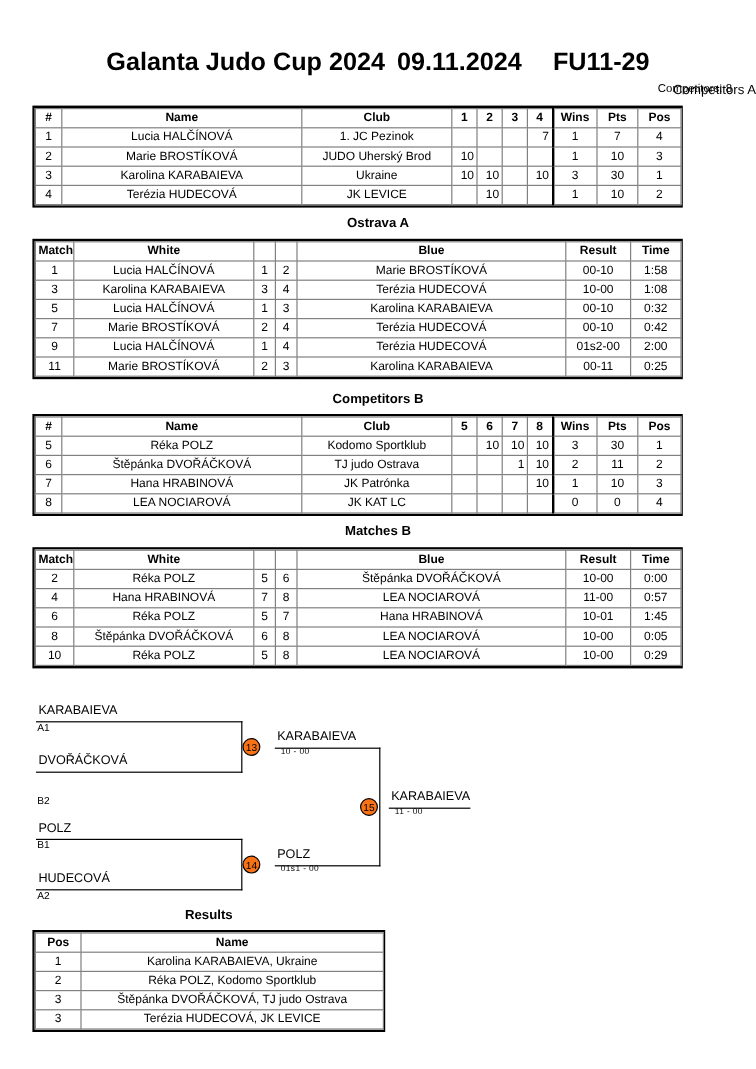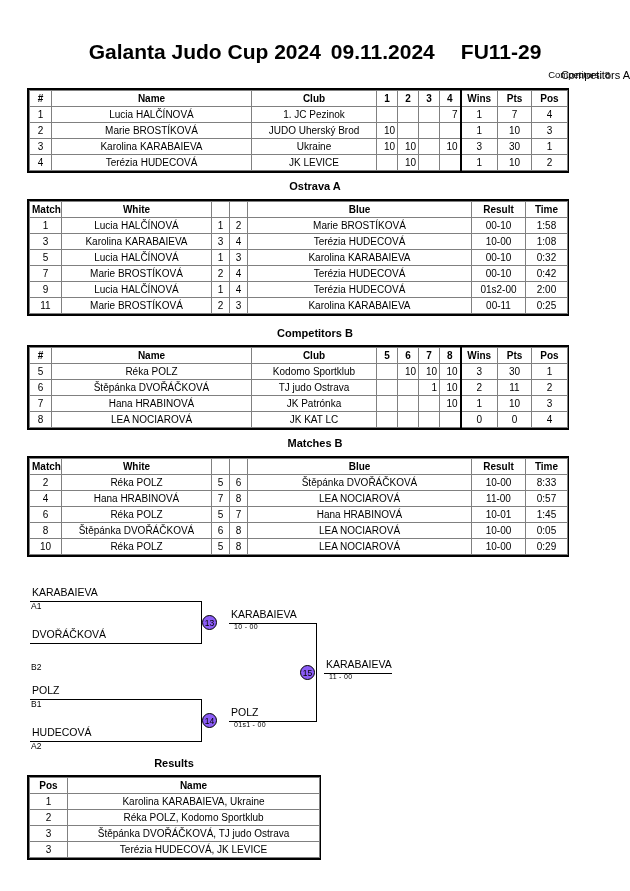--- a/index.html
+++ b/index.html
@@ -124,21 +124,21 @@
     font-size: 7px;
     white-space: nowrap;
     letter-spacing: 0.3px;
   }
   .bnode {
     position: absolute;
     width: 15px;
     height: 15px;
     border: 1px solid #000000;
     border-radius: 50%;
-    background: #8b5cf6;
+    background: #f97316;
     font-size: 8.5px;
     line-height: 15px;
     text-align: center;
     box-sizing: border-box;
   }
 </style>
 </head>
 <body>
 
 <div class="title-row">
@@ -416,21 +416,21 @@
       </tr>
     </thead>
     <tbody id="body-match-b">
         <tr>
           <td class="c">2</td>
           <td class="l">Réka POLZ</td>
           <td class="c">5</td>
           <td class="c">6</td>
           <td class="l">Štěpánka DVOŘÁČKOVÁ</td>
           <td class="c">10-00</td>
-          <td class="c">8:33</td>
+          <td class="c">0:00</td>
         </tr>
         <tr>
           <td class="c">4</td>
           <td class="l">Hana HRABINOVÁ</td>
           <td class="c">7</td>
           <td class="c">8</td>
           <td class="l">LEA NOCIAROVÁ</td>
           <td class="c">11-00</td>
           <td class="c">0:57</td>
         </tr>

